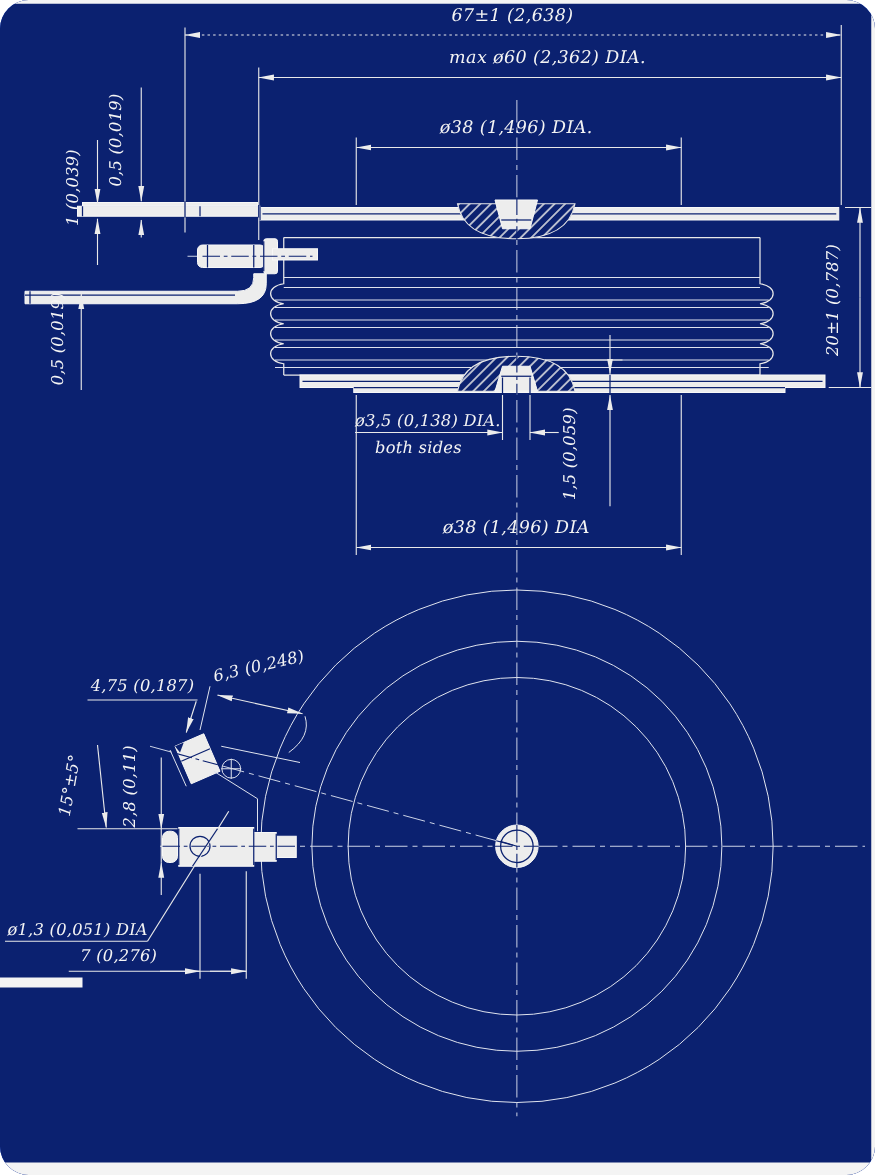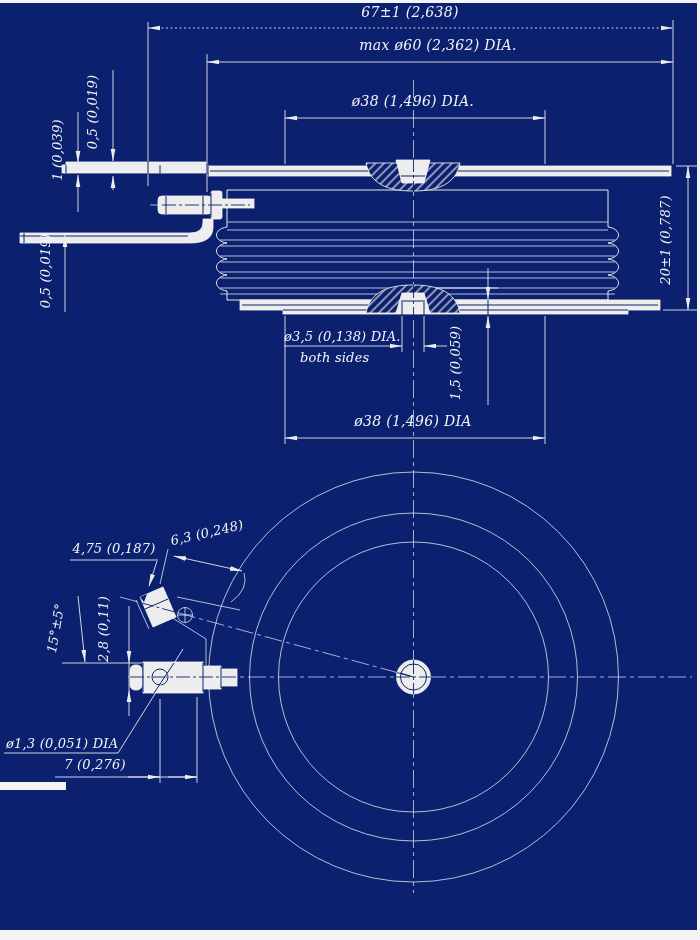--- a/index.html
+++ b/index.html
@@ -1,16 +1,16 @@
 <!DOCTYPE html>
 <html><head>
 <meta charset="utf-8">
 <style>
   html,body{margin:0;padding:0;background:#ffffff;}
-  .stage{width:700px;height:940px;position:relative;background:#1d4ed8;overflow:hidden;}
+  .stage{width:700px;height:940px;position:relative;background:#1d4ed8;overflow:hidden;border-radius:23px;}
   svg{display:block;}
   .dim{font:italic 14px "DejaVu Serif", serif; fill:#f4f4f4; letter-spacing:.3px;}
   .dim-s{font:italic 13px "DejaVu Serif", serif; fill:#f4f4f4; letter-spacing:.2px;}
   .wline{stroke:#e9e9e9;stroke-width:1;fill:none;}
   .wthin{stroke:#dfe3ee;stroke-width:.8;fill:none;}
   .navy{stroke:#0b2170;stroke-width:1;fill:none;}
   .cl{stroke:#ccd3e6;stroke-width:.8;fill:none;stroke-dasharray:18 4 4 4;}
   .cln{stroke:#0b2170;stroke-width:.9;fill:none;stroke-dasharray:14 3 3 3;}
   .fillw{fill:#ededed;stroke:#f8f8f8;stroke-width:.8;}
   .dimline{stroke:#e9e9e9;stroke-width:.9;fill:none;}

